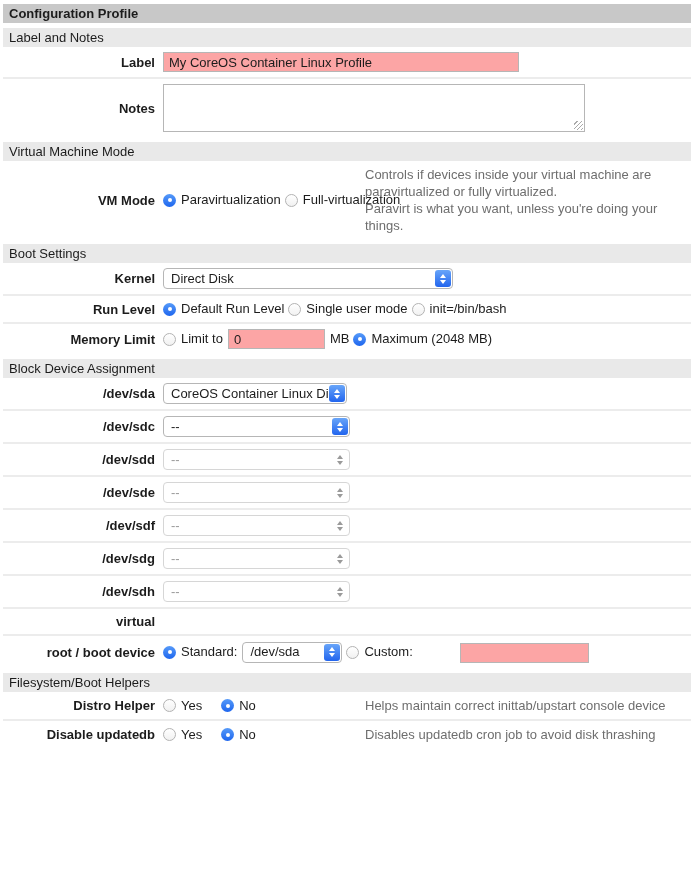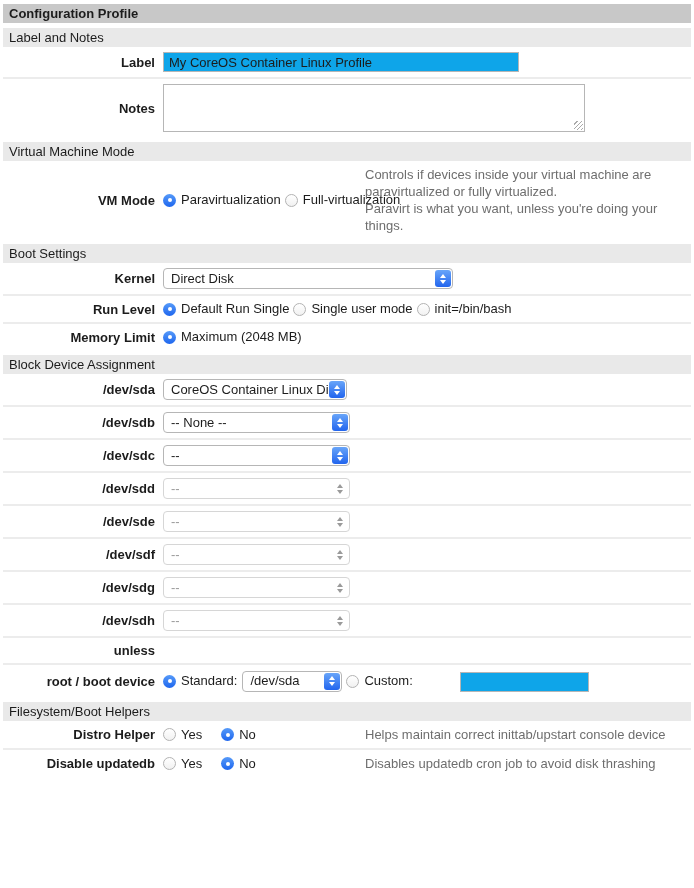--- a/index.html
+++ b/index.html
@@ -23,21 +23,21 @@
   .lbl {
     width:160px; flex-shrink:0; box-sizing:border-box;
     text-align:right; font-weight:bold; padding-right:8px; line-height:15px;
   }
   .ctl { flex:1; min-width:0; display:flex; align-items:center; gap:5px; }
   .with-help .ctl { flex:0 0 202px; }
   .help { flex:1; color:#6e6e6e; line-height:17px; padding-right:4px; }
   .help p { margin:0; }
 
   .tin {
-    height:20px; border:1px solid #b6b6b6; background:#0ea5e9;
+    height:20px; border:1px solid #b6b6b6; background:#fca5a5;
     font:inherit; color:#1c1c1c; padding:0 5px; box-sizing:border-box;
   }
   .tin.w356 { width:356px; }
   .tin.w97  { width:97px; }
   .tin.w129 { width:129px; }
 
   .ta-wrap { position:relative; display:inline-block; }
   textarea.ta {
     width:422px; height:48px; border:1px solid #b6b6b6; background:#fff;
     font:inherit; resize:none; box-sizing:border-box; display:block; padding:2px 4px;
@@ -151,37 +151,43 @@
             </span>
         </span>
       </div>
     </div>
     <div class="row">
       <div class="lbl">Run Level</div>
       <div class="ctl">
         <div class="stack">
           <div class="opt">
             <span class="radio on"></span>
-            <span class="optlbl">Default Run Single</span>
+            <span class="optlbl">Default Run Level</span>
           </div>
           <div class="opt">
             <span class="radio"></span>
             <span class="optlbl">Single user mode</span>
           </div>
           <div class="opt">
             <span class="radio"></span>
             <span class="optlbl">init=/bin/bash</span>
           </div>
         </div>
       </div>
     </div>
     <div class="row">
       <div class="lbl">Memory Limit</div>
       <div class="ctl">
         <div class="stack">
+          <div class="opt">
+            <span class="radio"></span>
+            <span class="optlbl">Limit to</span>
+            <input class="tin w97" value="0" style="">
+            <span class="optlbl">MB</span>
+          </div>
           <div class="opt">
             <span class="radio on"></span>
             <span class="optlbl">Maximum (2048 MB)</span>
           </div>
         </div>
       </div>
     </div>
   </div>
 
   <div class="bar">Block Device Assignment</div>
@@ -192,35 +198,23 @@
         <span class="sel w184">
           <span class="txt">CoreOS Container Linux Disk</span>
           <span class="stepper">
               <i class="cu"></i>
               <i class="cd"></i>
             </span>
         </span>
       </div>
     </div>
     <div class="row">
-      <div class="lbl">/dev/sdb</div>
+      <div class="lbl">/dev/sdc</div>
       <div class="ctl">
         <span class="sel w187">
-          <span class="txt">-- None --</span>
-          <span class="stepper">
-              <i class="cu"></i>
-              <i class="cd"></i>
-            </span>
-        </span>
-      </div>
-    </div>
-    <div class="row">
-      <div class="lbl">/dev/sdc</div>
-      <div class="ctl">
-        <span class="sel w187">
           <span class="txt">--</span>
           <span class="stepper">
               <i class="cu"></i>
               <i class="cd"></i>
             </span>
         </span>
       </div>
     </div>
     <div class="row">
       <div class="lbl">/dev/sdd</div>
@@ -276,21 +270,21 @@
         <span class="sel w187 disabled">
           <span class="txt">--</span>
           <span class="stepper">
               <i class="cu"></i>
               <i class="cd"></i>
             </span>
         </span>
       </div>
     </div>
     <div class="row">
-      <div class="lbl">unless</div>
+      <div class="lbl">virtual</div>
     </div>
     <div class="row">
       <div class="lbl">root / boot device</div>
       <div class="ctl">
         <div class="stack">
           <div class="opt">
             <span class="radio on"></span>
             <span class="optlbl">Standard:</span>
             <span class="sel w100">
               <span class="txt">/dev/sda</span>

